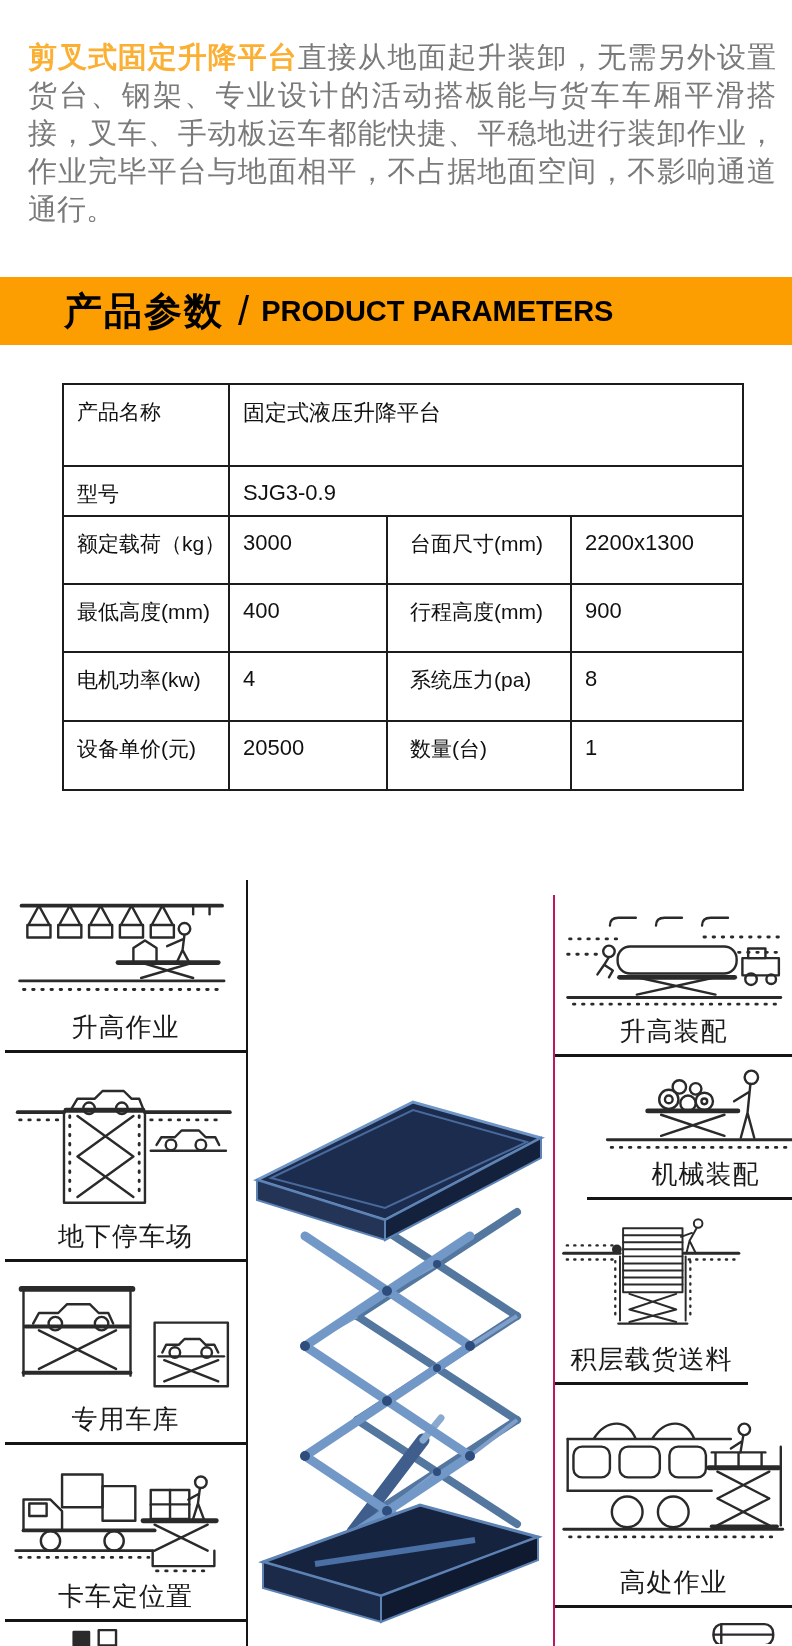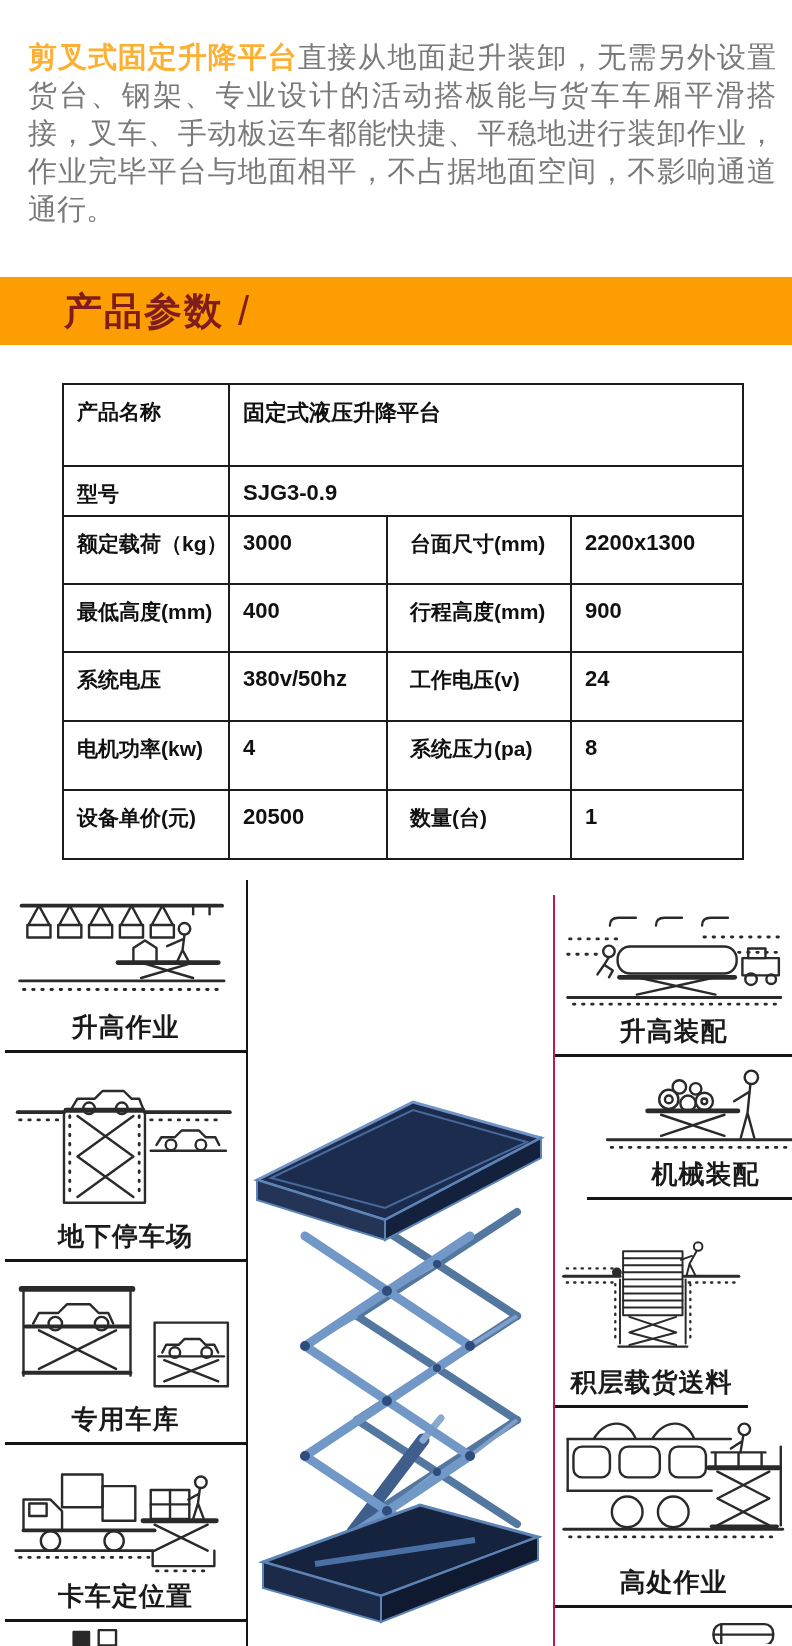--- a/index.html
+++ b/index.html
@@ -4,56 +4,57 @@
 <style>
   html,body{margin:0;padding:0;background:#ffffff;}
   #page{position:relative;width:792px;height:1646px;background:#ffffff;overflow:hidden;
         font-family:"Liberation Sans", sans-serif;border-radius:8px;}
   
   .intro{position:absolute;left:28px;top:38px;width:748px;font-size:29px;line-height:38px;
          color:#7a7a7a;text-align:justify;}
   .intro .hl{color:#fbaf33;font-weight:bold;}
   
   .banner{position:absolute;left:0;top:277px;width:792px;height:68px;background:#fc9d01;
-          display:flex;align-items:center;padding-left:64px;box-sizing:border-box;color:#7f1d1d;}
+          display:flex;align-items:center;padding-left:64px;box-sizing:border-box;color:#000000;}
   .banner .cn{font-size:38px;font-weight:bold;letter-spacing:2px;}
   .banner .sep{font-size:40px;font-weight:300;margin:0 12px 0 14px;}
   .banner .en{font-size:29px;font-weight:bold;letter-spacing:0px;}
   
   table.params{position:absolute;left:62px;top:383px;width:680px;border-collapse:collapse;
                table-layout:fixed;}
   table.params td{border:2px solid #1c1c1c;vertical-align:top;padding:13px 6px 0 13px;
-                  font-size:21px;font-weight:bold;color:#111;overflow:hidden;white-space:nowrap;margin-left:28px;}
+                  font-size:21px;font-weight:normal;color:#111;overflow:hidden;white-space:nowrap;margin-left:28px;}
   table.params td.val{font-size:22px;}
   table.params td.c3{padding-left:22px;}
   
   .galcol{position:absolute;box-sizing:border-box;}
   .galcell{position:absolute;left:0;box-sizing:border-box;border-bottom:3px solid #151515;
            display:flex;flex-direction:column;align-items:center;justify-content:flex-end;}
   .galcell svg{flex:0 0 auto;width:96%;}
-  .galcap{font-size:26px;font-weight:bold;color:#1a1a1a;line-height:30px;margin:2px 0 8px 0;
+  .galcap{font-size:26px;font-weight:normal;color:#1a1a1a;line-height:30px;margin:2px 0 8px 0;
           letter-spacing:1px;white-space:nowrap;}
   .leftcol{left:5px;top:880px;width:243px;height:766px;border-right:2px solid #151515;}
   .rightcol{left:553px;top:895px;width:239px;height:751px;border-left:2px solid #be185d;}
   .nocapcell{border-bottom:none;justify-content:flex-start;}
   .sketch{stroke:#2a2a2a;fill:none;stroke-width:2.5;stroke-linecap:round;stroke-linejoin:round;}
   .dots{stroke:#2a2a2a;stroke-width:3;stroke-dasharray:1.5 8;fill:none;stroke-linecap:round;}
   
   .photo{position:absolute;left:245px;top:1040px;width:305px;height:600px;}
 </style>
 </head>
 <body>
 
 <div id="page">
 
   <div class="intro"><span class="hl">剪叉式固定升降平台</span><span>直接从地面起升装卸，无需另外设置货台、钢架、专业设计的活动搭板能与货车车厢平滑搭接，叉车、手动板运车都能快捷、平稳地进行装卸作业，作业完毕平台与地面相平，不占据地面空间，不影响通道通行。</span></div>
 
   <div class="banner">
     <span class="cn">产品参数</span>
     <span class="sep">/</span>
+    <span class="en">PRODUCT PARAMETERS</span>
   </div>
 
   <table class="params">
     <colgroup>
         <col style="width:166px">
         <col style="width:158px">
         <col style="width:184px">
         <col style="width:172px">
       </colgroup>
     <tbody>
@@ -69,26 +70,20 @@
       <td>额定载荷（kg）</td>
       <td class="val">3000</td>
       <td class="c3">台面尺寸(mm)</td>
       <td class="val">2200x1300</td>
     </tr>
     <tr style="height:68px">
       <td>最低高度(mm)</td>
       <td class="val">400</td>
       <td class="c3">行程高度(mm)</td>
       <td class="val">900</td>
-    </tr>
-    <tr style="height:69px">
-      <td>系统电压</td>
-      <td class="val">380v/50hz</td>
-      <td class="c3">工作电压(v)</td>
-      <td class="val">24</td>
     </tr>
     <tr style="height:69px">
       <td>电机功率(kw)</td>
       <td class="val">4</td>
       <td class="c3">系统压力(pa)</td>
       <td class="val">8</td>
     </tr>
     <tr style="height:69px">
       <td>设备单价(元)</td>
       <td class="val">20500</td>
@@ -240,21 +235,21 @@
           <line x1="58" y1="50" x2="152" y2="50" stroke-width="5"></line>
           <path d="M72 54 L138 76 M138 54 L72 76"></path>
           <circle cx="166" cy="15" r="7"></circle>
           <path d="M165 22 L162 52 M164 30 L148 40 M162 52 L155 78 M162 52 L169 78"></path>
           <line x1="16" y1="80" x2="224" y2="80" stroke-width="3"></line>
         </g>
         <line class="dots" x1="20" y1="88" x2="220" y2="88"></line>
       </svg>
       <div class="galcap">机械装配</div>
     </div>
-    <div class="galcell" style="top:321px;width:193px;height:192px;">
+    <div class="galcell" style="top:298px;width:193px;height:192px;">
       <svg viewBox="0 0 237 140" style="height:140px">
         <g class="sketch">
           <line x1="6" y1="46" x2="78" y2="46" stroke-width="4"></line>
           <line x1="160" y1="46" x2="230" y2="46" stroke-width="4"></line>
           <circle cx="74" cy="41" r="5" fill="#2a2a2a"></circle>
           <rect x="82" y="14" width="76" height="82"></rect>
           <path d="M82 23 h76 M82 32 h76 M82 41 h76 M82 50 h76 M82 59 h76 M82 68 h76 M82 77 h76 M82 86 h76"></path>
           <circle cx="178" cy="8" r="5.5"></circle>
           <path d="M176 14 L167 30 M170 20 L156 25 M167 30 L163 46 M167 30 L175 46"></path>
           <path d="M78 50 V132 M162 50 V132"></path>

